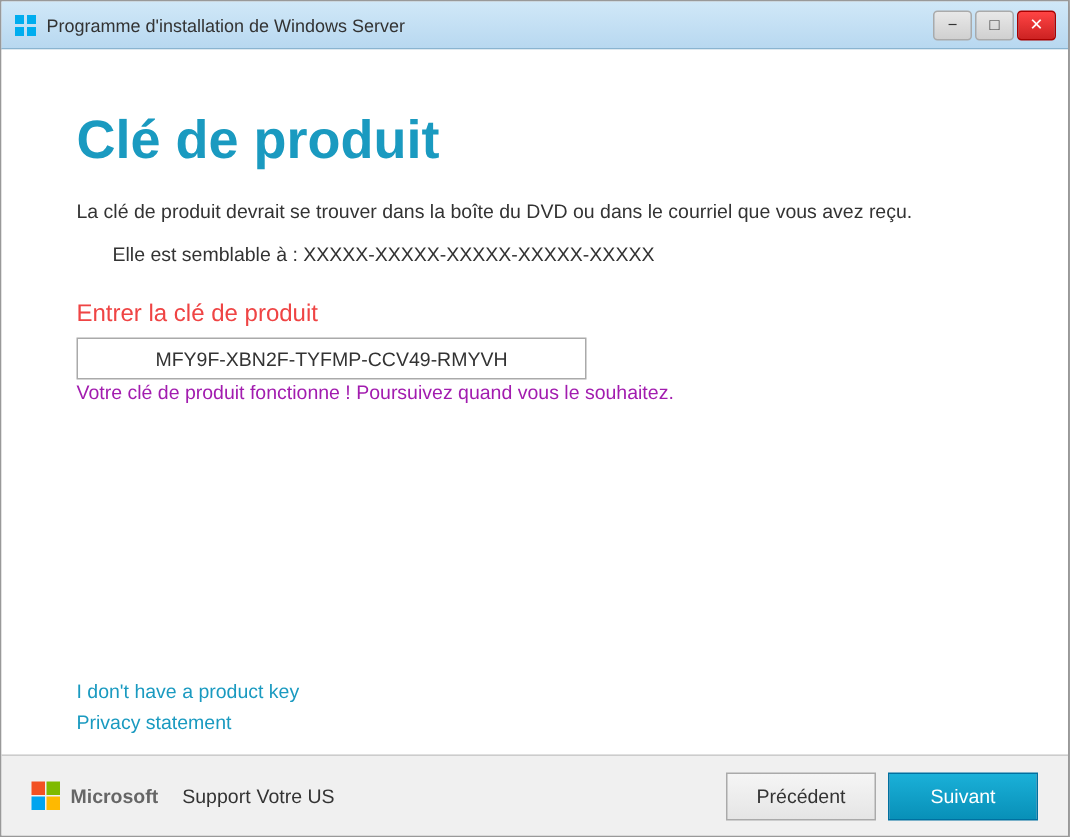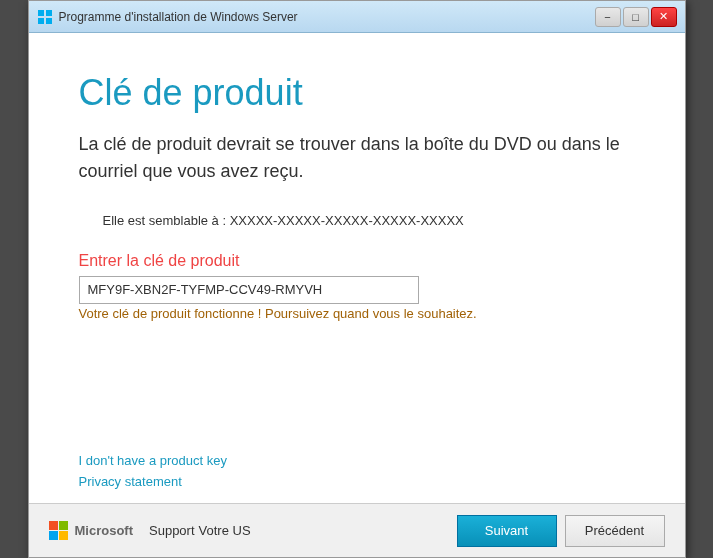--- a/index.html
+++ b/index.html
@@ -8,21 +8,21 @@
       width: 713px;
       height: 558px;
       font-family: 'Segoe UI', Tahoma, Geneva, Verdana, sans-serif;
       background: #4a4a4a;
       display: flex;
       align-items: center;
       justify-content: center;
     }
 
     .window {
-      width: 658px;
+      width: 713px;
       height: 558px;
       background: #f0f0f0;
       border: 1px solid #999;
       display: flex;
       flex-direction: column;
       box-shadow: 2px 2px 8px rgba(0,0,0,0.5);
     }
 
     .title-bar {
       background: linear-gradient(to bottom, #d0e8f8, #b8d8f0);
@@ -89,30 +89,30 @@
     }
 
     .main-content {
       flex: 1;
       padding: 40px 50px 20px 50px;
       overflow: hidden;
     }
 
     .page-title {
       font-size: 36px;
-      font-weight: 400;
+      font-weight: 700;
       color: #1a9ac0;
       margin-bottom: 18px;
       line-height: 1.1;
     }
 
     .description {
-      font-size: 18px;
-      color: #333;
-      margin-bottom: 28px;
+      font-size: 13px;
+      color: #333;
+      margin-bottom: 12px;
       line-height: 1.5;
     }
 
     .example-key {
       font-size: 13px;
       color: #333;
       margin-bottom: 24px;
       margin-left: 24px;
     }
 
@@ -125,26 +125,27 @@
     .product-key-input {
       width: 340px;
       height: 28px;
       border: 1px solid #aaa;
       padding: 4px 8px;
       font-size: 13px;
       color: #333;
       font-family: 'Segoe UI', Tahoma, sans-serif;
       outline: none;
       background: white;
+      text-align: center;
     }
 
     .success-message {
       margin-top: 16px;
       font-size: 13px;
-      color: #a16207;
+      color: #a21caf;
       cursor: pointer;
       text-decoration: none;
     }
 
     .footer-links {
       padding: 10px 60px 14px 50px;
       display: flex;
       flex-direction: column;
       gap: 6px;
     }
@@ -276,17 +277,17 @@
         <div class="ms-sq-3"></div>
         <div class="ms-sq-4"></div>
       </div>
       <span class="ms-text">Microsoft</span>
     </div>
     <div class="bottom-nav-links">
       <span class="bottom-nav-link">Support</span>
       <span class="bottom-nav-link">Votre US</span>
     </div>
     <div class="bottom-buttons">
+      <button class="nav-button">Précédent</button>
       <button class="nav-button primary">Suivant</button>
-      <button class="nav-button">Précédent</button>
     </div>
   </div>
 </div>
 
 </body></html>

